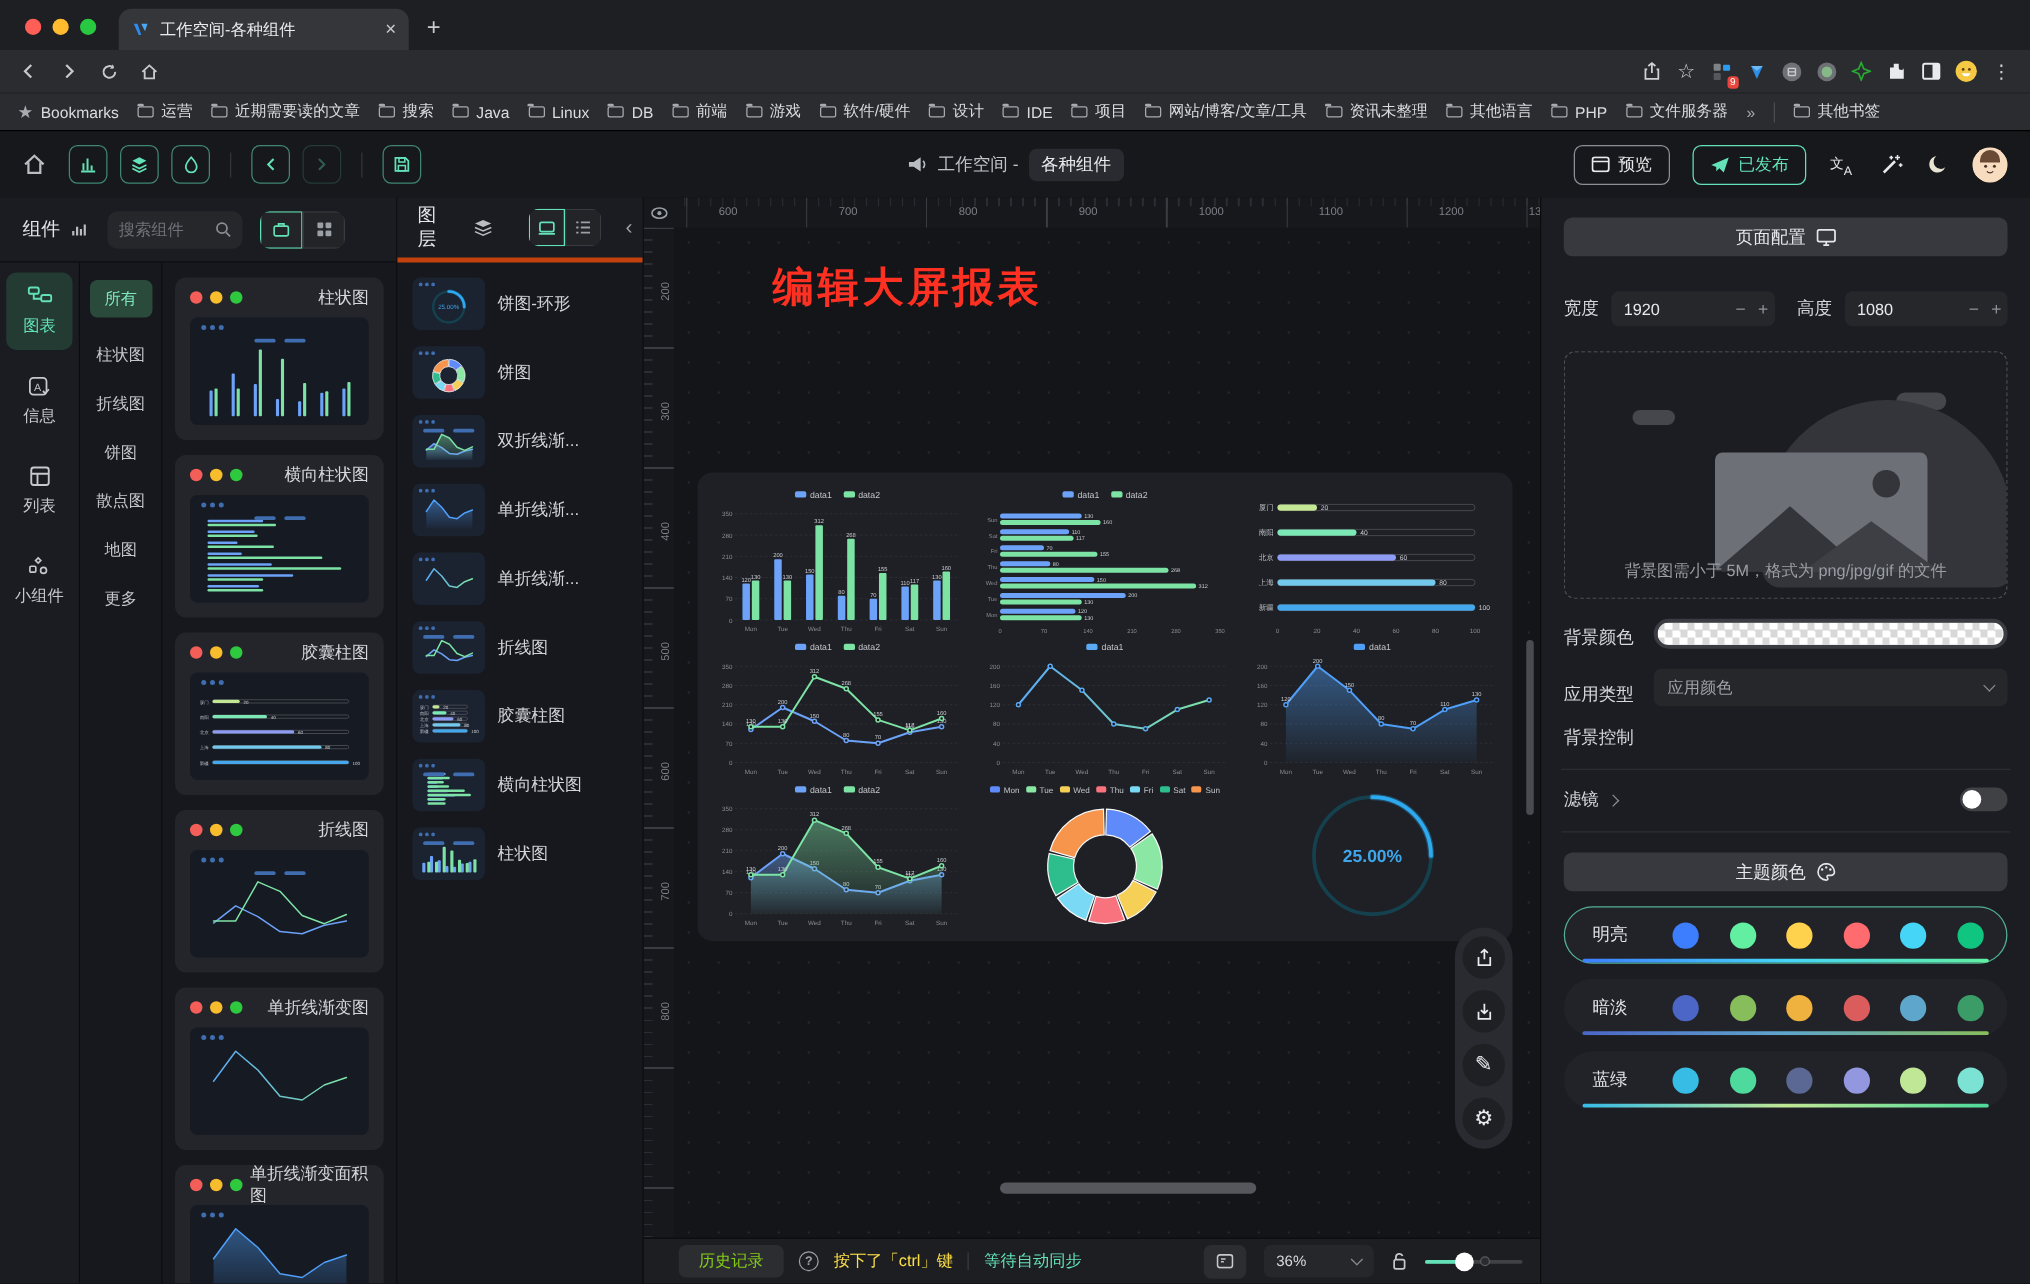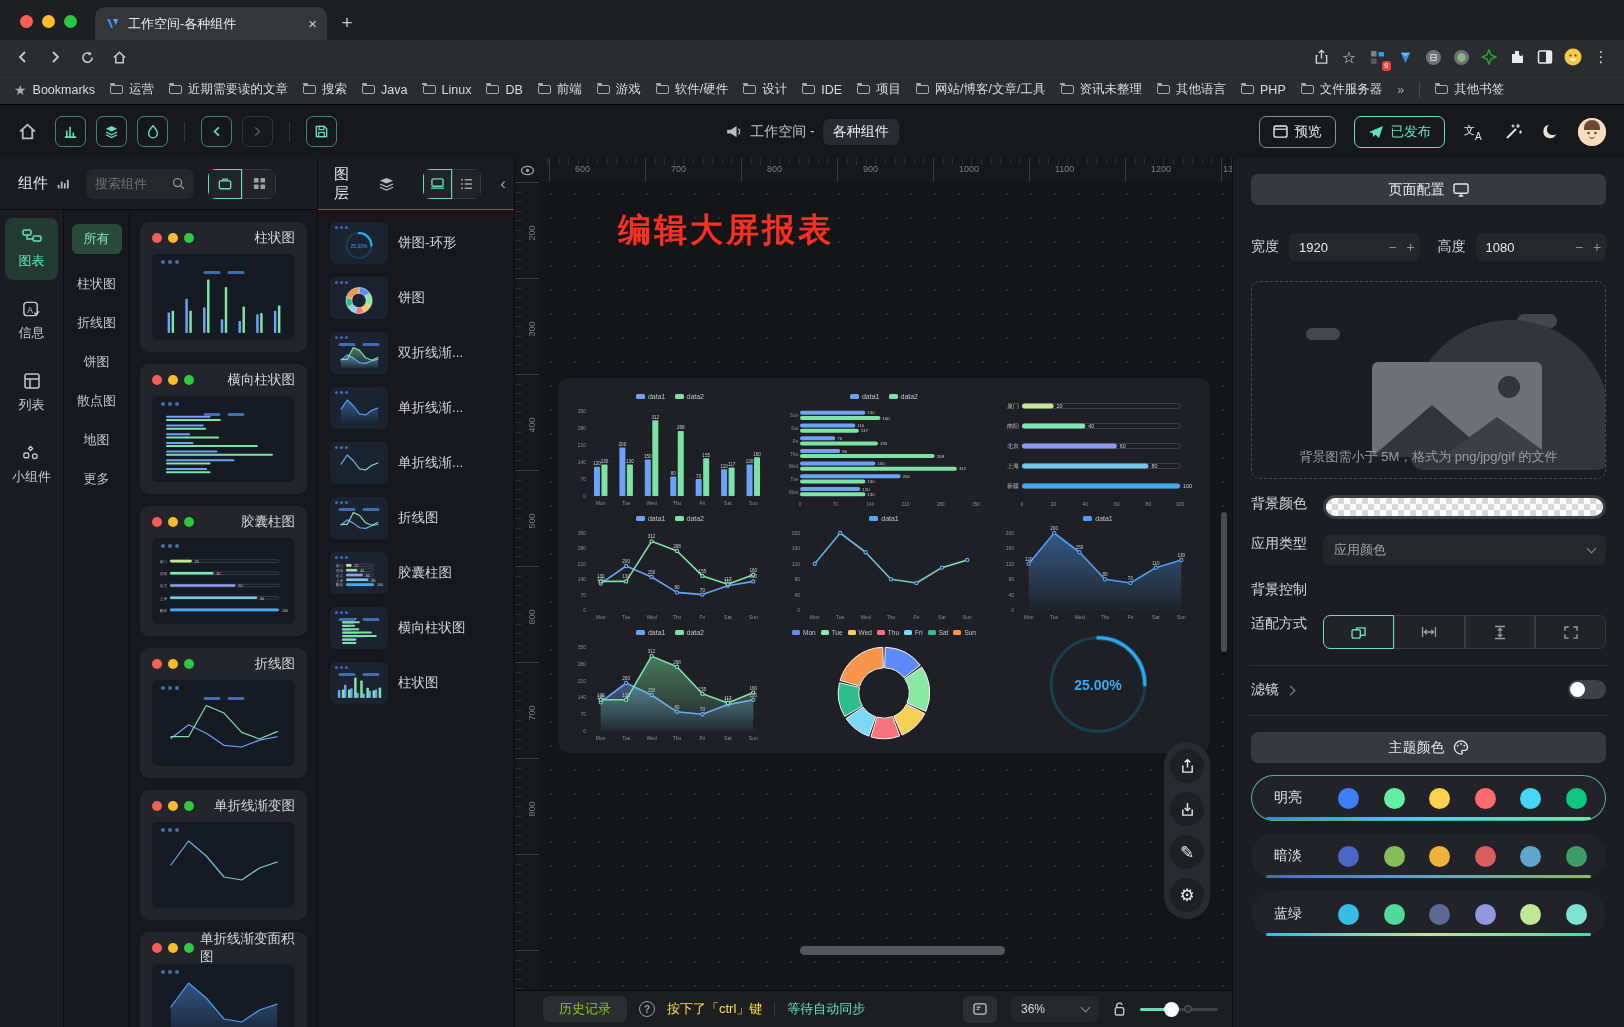--- a/index.html
+++ b/index.html
@@ -54,21 +54,21 @@
   .comp-col{flex:1;padding:12px 10px;display:flex;flex-direction:column;gap:12px;overflow:hidden;}
   .card{background:#24252a;border-radius:9px;flex:none;height:130px;display:flex;flex-direction:column;}
   .card-head{height:32px;display:flex;align-items:center;padding:0 12px;gap:6px;}
   .dot{width:10px;height:10px;border-radius:50%;flex:none;}
   .card-title{margin-left:auto;font-size:13.5px;color:#d5d7da;}
   .mini-screen{flex:1;margin:0 12px 12px;background:#151a23;border-radius:6px;position:relative;padding:14px 6px 4px;}
   .dots3::before{content:'';position:absolute;top:6px;left:9px;width:4px;height:4px;border-radius:50%;background:#3f6db0;box-shadow:7px 0 0 #3f6db0,14px 0 0 #3f6db0;}
   .mini-chart{width:100%;height:100%;position:relative;}
   
   .layers-col{width:197px;background:#17181d;border-right:1px solid #0b0c0e;display:flex;flex-direction:column;}
-  .layers-head{height:52px;background:#1b1c21;border-bottom:1px solid #c2410c;display:flex;align-items:center;gap:19px;padding:0 8px 0 16px;}
+  .layers-head{height:52px;background:#1b1c21;border-bottom:4px solid #c2410c;display:flex;align-items:center;gap:19px;padding:0 8px 0 16px;}
   .layers-head .ttl{font-size:15px;color:#e4e6e9;}
   .layers-list{flex:1;padding:10px 8px;display:flex;flex-direction:column;gap:9px;overflow:hidden;}
   .layer-item{display:flex;align-items:center;gap:10px;padding:2px 4px;border-radius:6px;}
   .layer-thumb{width:58px;height:42px;background:#1b2230;border-radius:6px;position:relative;padding:8px 4px 3px;flex:none;}
   .layer-thumb::before{content:'';position:absolute;top:3.5px;left:5px;width:3px;height:3px;border-radius:50%;background:#3f6db0;box-shadow:5px 0 0 #3f6db0,10px 0 0 #3f6db0;}
   .layer-label{font-size:13.5px;color:#d2d4d8;}
   .collapse{margin-left:auto;color:#9aa0a6;font-size:17px;}
   
   .canvas{flex:1;position:relative;background:#141519;overflow:hidden;}
   .ruler-corner{position:absolute;top:0;left:0;width:24px;height:24px;background:#17181c;z-index:3;display:flex;align-items:center;justify-content:center;}
@@ -111,21 +111,21 @@
   .numpill .step{width:18px;text-align:center;color:#8f9298;font-size:14px;}
   .upload{margin-top:20px;height:198px;border:1px dashed #4a4c52;border-radius:9px;position:relative;display:flex;flex-direction:column;align-items:center;justify-content:flex-end;padding-bottom:12px;overflow:hidden;}
   .upload .hint{font-size:13px;color:#9a9da3;z-index:2;}
   .cloud{position:absolute;background:#45474d;border-radius:10px;}
   .cloud::before,.cloud::after{content:'';position:absolute;background:#45474d;border-radius:50%;}
   .blob{position:absolute;left:158px;top:38px;width:200px;height:150px;background:#33353b;border-radius:100px 100px 14px 14px;}
   .photo{position:absolute;left:120px;top:80px;width:170px;height:95px;background:#6d7077;border-radius:6px;}
   .photo .sun{position:absolute;right:22px;top:14px;width:22px;height:22px;border-radius:50%;background:#33353b;}
   .photo .mtn{position:absolute;left:0;bottom:0;width:0;height:0;border-left:60px solid transparent;border-right:60px solid transparent;border-bottom:52px solid #33353b;}
   .photo .mtn2{position:absolute;right:-10px;bottom:0;width:0;height:0;border-left:55px solsolid transparent;border-left:55px solid transparent;border-right:55px solid transparent;border-bottom:40px solid #3d3f45;}
-  .prop-row{display:flex;align-items:flex-start;margin-top:16px;}
+  .prop-row{display:flex;align-items:flex-end;margin-top:16px;}
   .prop-label{width:72px;font-size:14px;color:#d6d8db;flex:none;}
   .checker{flex:1;height:24px;border-radius:12px;border:3px solid #3b3c41;background:repeating-conic-gradient(#ffffff 0 25%,#d8d8d8 0 50%);background-size:12px 12px;}
   .selectpill{flex:1;height:30px;background:#26272b;border-radius:6px;display:flex;align-items:center;justify-content:space-between;padding:0 11px;font-size:13px;color:#9fa2a8;}
   .clearbtns{flex:1;display:flex;gap:10px;}
   .clearbtn{flex:1;height:30px;background:#222327;border:1px solid #3a3b40;border-radius:6px;display:flex;align-items:center;justify-content:center;font-size:13px;color:#787c83;}
   .segs{flex:1;display:flex;}
   .seg{flex:1;height:34px;background:#222327;border:1px solid #3a3b40;display:flex;align-items:center;justify-content:center;}
   .seg:first-child{border-radius:7px 0 0 7px;border-color:#63e2b7;}
   .seg:last-child{border-radius:0 7px 7px 0;}
   .divline{height:1px;background:#2c2d32;margin:16px -2px 0;}
@@ -1378,46 +1378,20 @@
       <div class="prop-row">
         <span class="prop-label">应用类型</span>
         <span class="selectpill">
             <span>应用颜色</span>
             <span class="chev"></span>
           </span>
       </div>
       <div class="prop-row">
         <span class="prop-label">背景控制</span>
       </div>
-      <div class="prop-row">
-        <span class="prop-label">适配方式</span>
-        <span class="segs">
-          <span class="seg">
-              <svg width="15" height="13" viewBox="0 0 16 14">
-                <rect x="1" y="4" width="9" height="9" rx="2" fill="none" stroke="#63e2b7" stroke-width="1.5"></rect>
-                <path d="M6 4 V2 H15 V10 H10" fill="none" stroke="#63e2b7" stroke-width="1.5"></path>
-              </svg>
-            </span>
-          <span class="seg">
-              <svg width="16" height="12" viewBox="0 0 17 13">
-                <path d="M1.5 1 V12 M15.5 1 V12 M3.5 6.5 H13.5 M6 4 L3.5 6.5 L6 9 M11 4 L13.5 6.5 L11 9" fill="none" stroke="#9aa0a6" stroke-width="1.4"></path>
-              </svg>
-            </span>
-          <span class="seg">
-              <svg width="12" height="15" viewBox="0 0 13 16">
-                <path d="M1 1.5 H12 M1 14.5 H12 M6.5 3.5 V12.5 M4 6 L6.5 3.5 L9 6 M4 10 L6.5 12.5 L9 10" fill="none" stroke="#9aa0a6" stroke-width="1.4"></path>
-              </svg>
-            </span>
-          <span class="seg">
-              <svg width="14" height="13" viewBox="0 0 15 14">
-                <path d="M1 5 V1 H5 M10 1 H14 V5 M14 9 V13 H10 M5 13 H1 V9" fill="none" stroke="#9aa0a6" stroke-width="1.5"></path>
-              </svg>
-            </span>
-        </span>
-      </div>
       <div class="divline"></div>
       <div class="filter-row">
         <span>滤镜</span>
         <span class="chev" style="transform:rotate(-45deg);margin-top:2px;"></span>
         <span class="toggle">
             <span class="knob"></span>
           </span>
       </div>
       <div class="divline"></div>
       <div class="sec-bar" style="margin-top:16px;">

